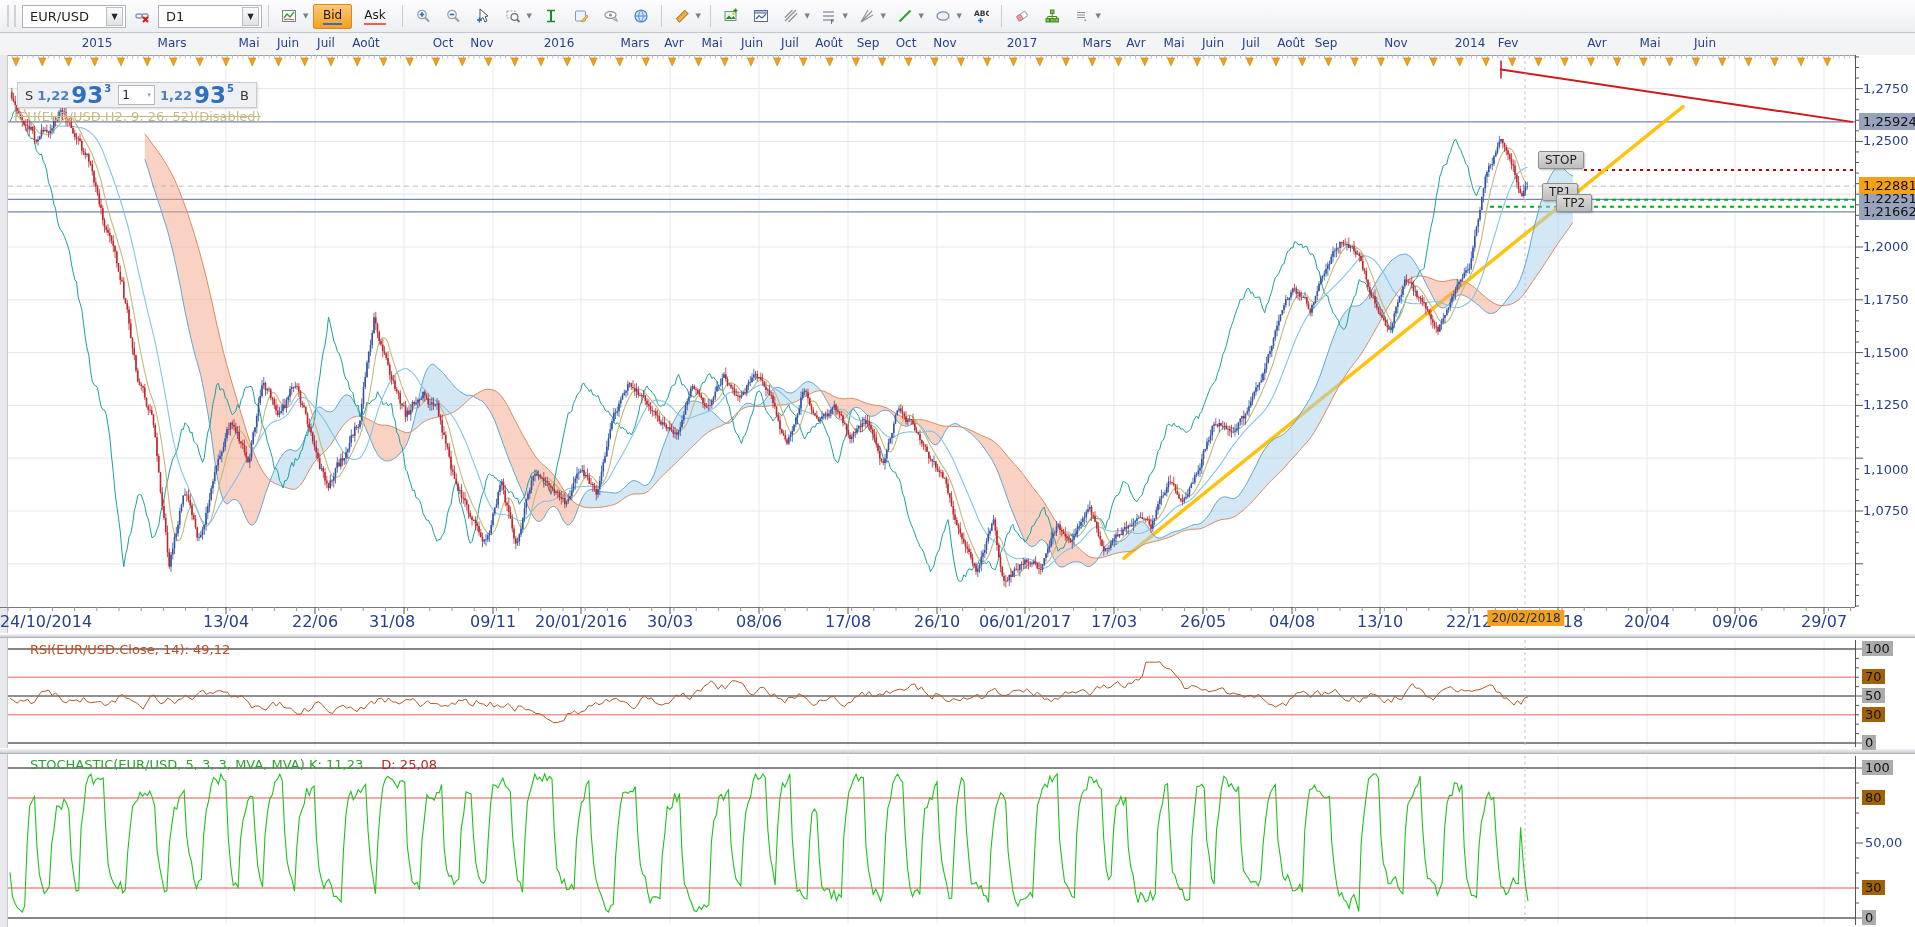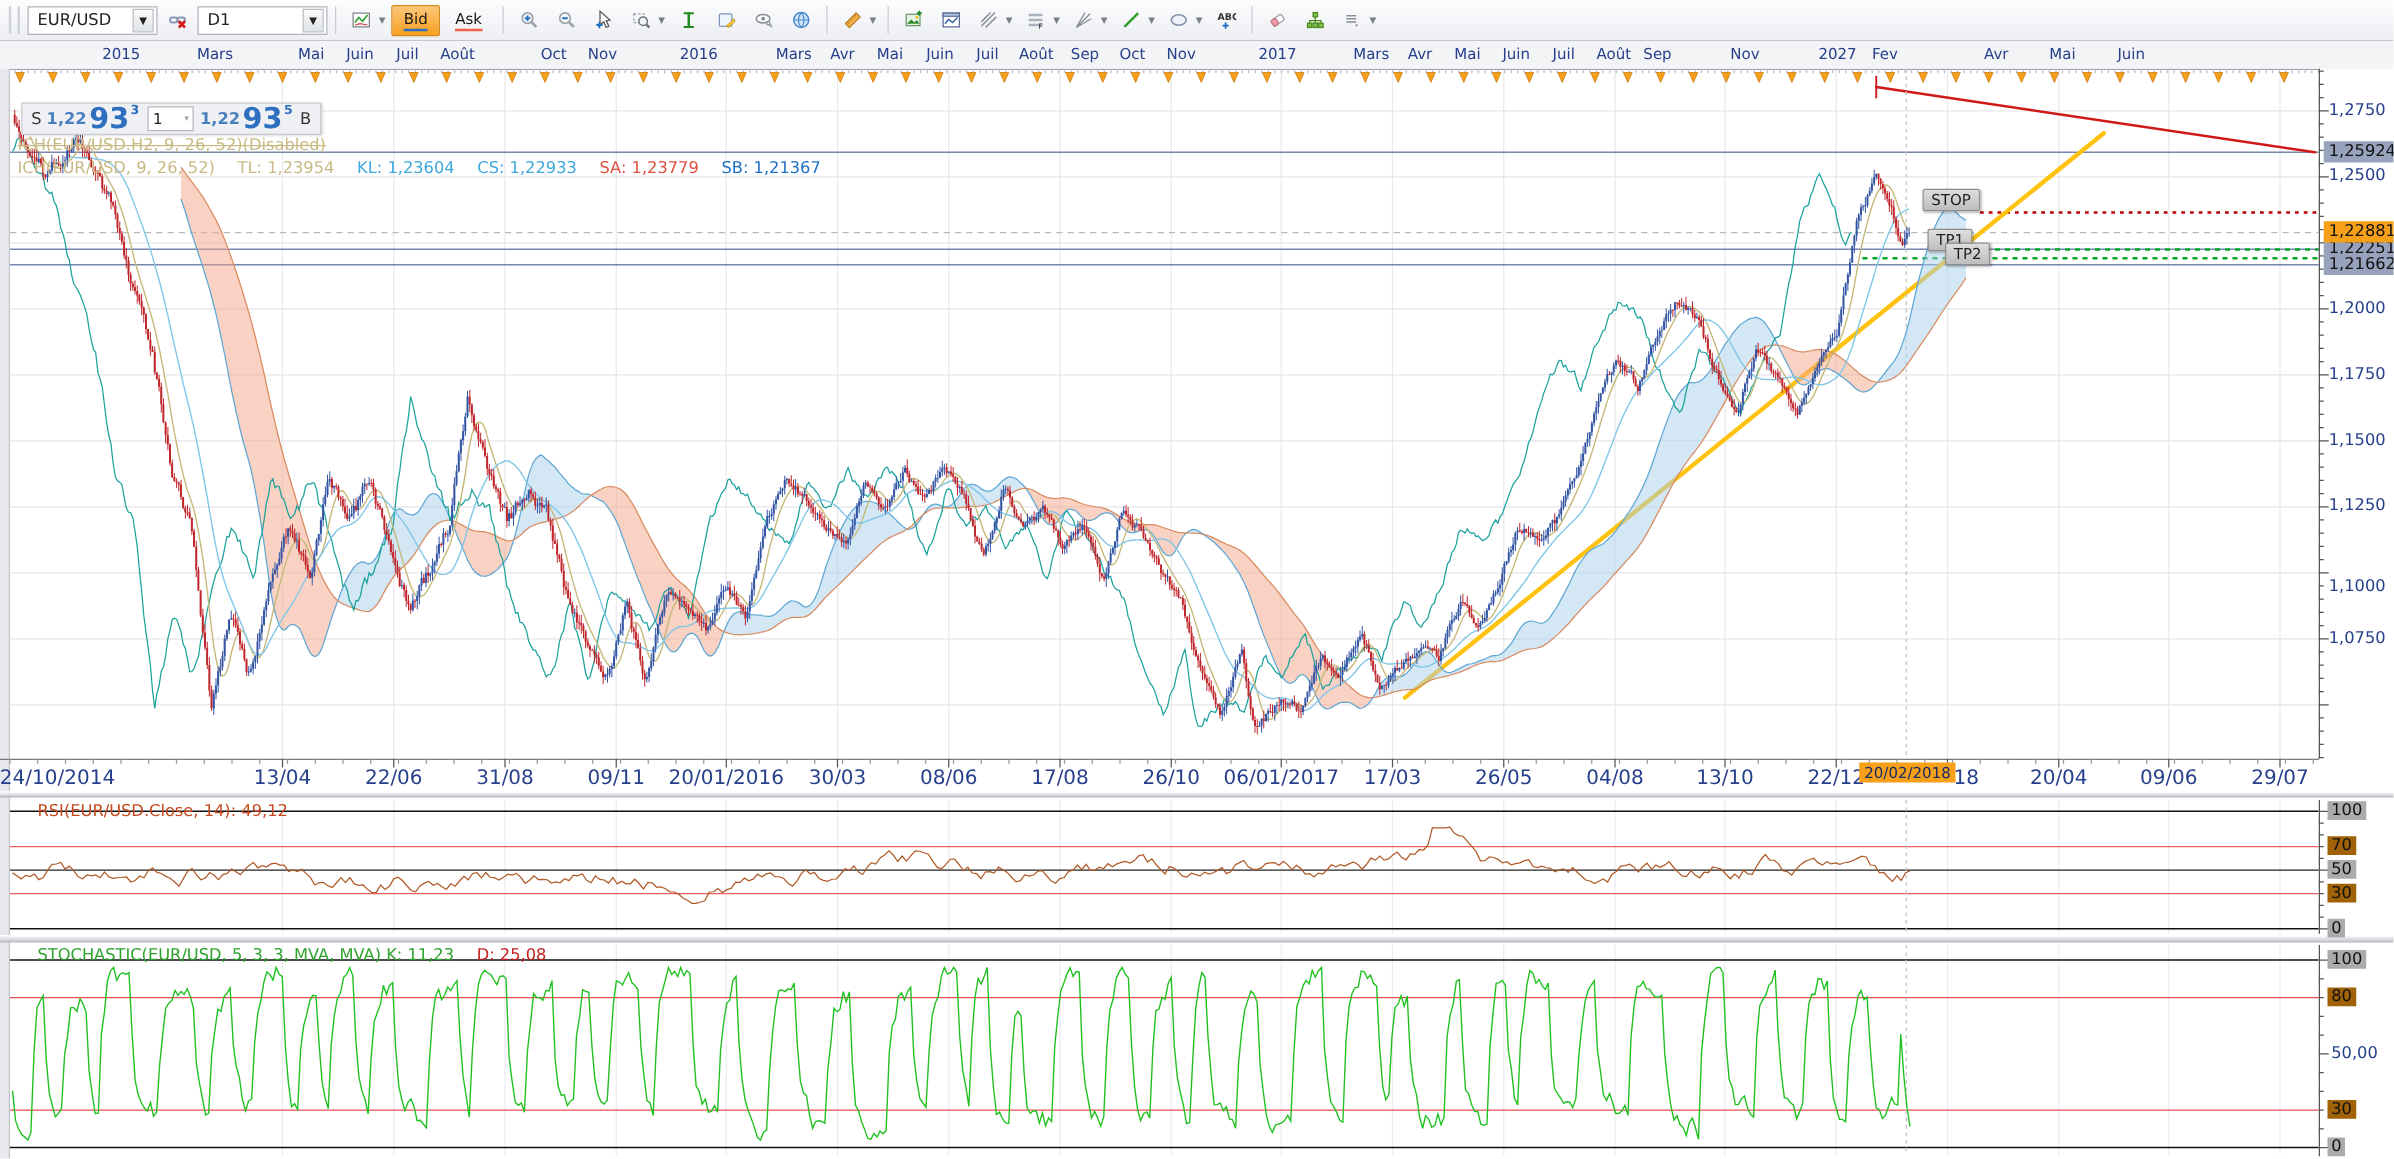--- a/index.html
+++ b/index.html
@@ -271,21 +271,21 @@
       <span class="month-label" style="left: 945px;">Nov</span>
       <span class="month-label" style="left: 1022px;">2017</span>
       <span class="month-label" style="left: 1097px;">Mars</span>
       <span class="month-label" style="left: 1136px;">Avr</span>
       <span class="month-label" style="left: 1174px;">Mai</span>
       <span class="month-label" style="left: 1213px;">Juin</span>
       <span class="month-label" style="left: 1251px;">Juil</span>
       <span class="month-label" style="left: 1291px;">Août</span>
       <span class="month-label" style="left: 1326px;">Sep</span>
       <span class="month-label" style="left: 1396px;">Nov</span>
-      <span class="month-label" style="left: 1470px;">2027</span>
+      <span class="month-label" style="left: 1470px;">2014</span>
       <span class="month-label" style="left: 1508px;">Fev</span>
       <span class="month-label" style="left: 1597px;">Avr</span>
       <span class="month-label" style="left: 1650px;">Mai</span>
       <span class="month-label" style="left: 1705px;">Juin</span>
     </div>
 
   <svg id="bg-svg" width="1915" height="927">
       <defs>
         <clipPath id="clip-main">
           <rect x="8" y="55" width="1847" height="552"></rect>
@@ -1039,28 +1039,20 @@
       <span>1</span>
       <span class="vcaret">▾</span>
     </span>
     <span class="pfx">1,22</span>
     <span class="big">93</span>
     <span class="sup">5</span>
     <span class="side">B</span>
   </div>
 
   <div class="ind-line" id="ind1">ICH(EUR/USD.H2, 9, 26, 52)(Disabled)</div>
-  <div class="ind-line" id="ind2">
-    <span class="c-khaki">ICH(EUR/USD, 9, 26, 52)</span>
-    <span class="c-khaki">TL: 1,23954</span>
-    <span class="c-cyan">KL: 1,23604</span>
-    <span class="c-cyan">CS: 1,22933</span>
-    <span class="c-red">SA: 1,23779</span>
-    <span class="c-blue">SB: 1,21367</span>
-  </div>
 
   <div class="order-tag" style="left:1538px;top:151px;z-index:5">STOP</div>
   <div class="order-tag" style="left:1542px;top:183px;z-index:4">TP1</div>
   <div class="order-tag" style="left:1556px;top:194px;z-index:5">TP2</div>
 
   <div id="price-axis-labels">
       <div class="price-label" style="top: 80.6px;">1,2750</div>
       <div class="price-label" style="top: 133.4px;">1,2500</div>
       <div class="price-label" style="top: 239px;">1,2000</div>
       <div class="price-label" style="top: 291.8px;">1,1750</div>
@@ -1070,21 +1062,21 @@
       <div class="price-label" style="top: 503px;">1,0750</div>
       <div class="price-tag tag-slate" style="top: 112.885px; z-index: 2;">1,25924</div>
       <div class="price-tag tag-slate" style="top: 190.459px; z-index: 1;">1,22251</div>
       <div class="price-tag tag-orange" style="top: 177.153px; z-index: 3;">1,22881</div>
       <div class="price-tag tag-slate" style="top: 202.899px; z-index: 2;">1,21662</div>
     </div>
   <div id="date-axis-labels">
       <span class="date-label" style="left: 46px;">24/10/2014</span>
       <span class="date-label" style="left: 226px;">13/04</span>
       <span class="date-label" style="left: 315px;">22/06</span>
-      <span class="date-label" style="left: 404px; text-align: center;">31/08</span>
+      <span class="date-label" style="left: 392px; text-align: center;">31/08</span>
       <span class="date-label" style="left: 493px;">09/11</span>
       <span class="date-label" style="left: 581px;">20/01/2016</span>
       <span class="date-label" style="left: 670px;">30/03</span>
       <span class="date-label" style="left: 759px;">08/06</span>
       <span class="date-label" style="left: 848px;">17/08</span>
       <span class="date-label" style="left: 937px;">26/10</span>
       <span class="date-label" style="left: 1025px;">06/01/2017</span>
       <span class="date-label" style="left: 1114px;">17/03</span>
       <span class="date-label" style="left: 1203px;">26/05</span>
       <span class="date-label" style="left: 1292px;">04/08</span>

